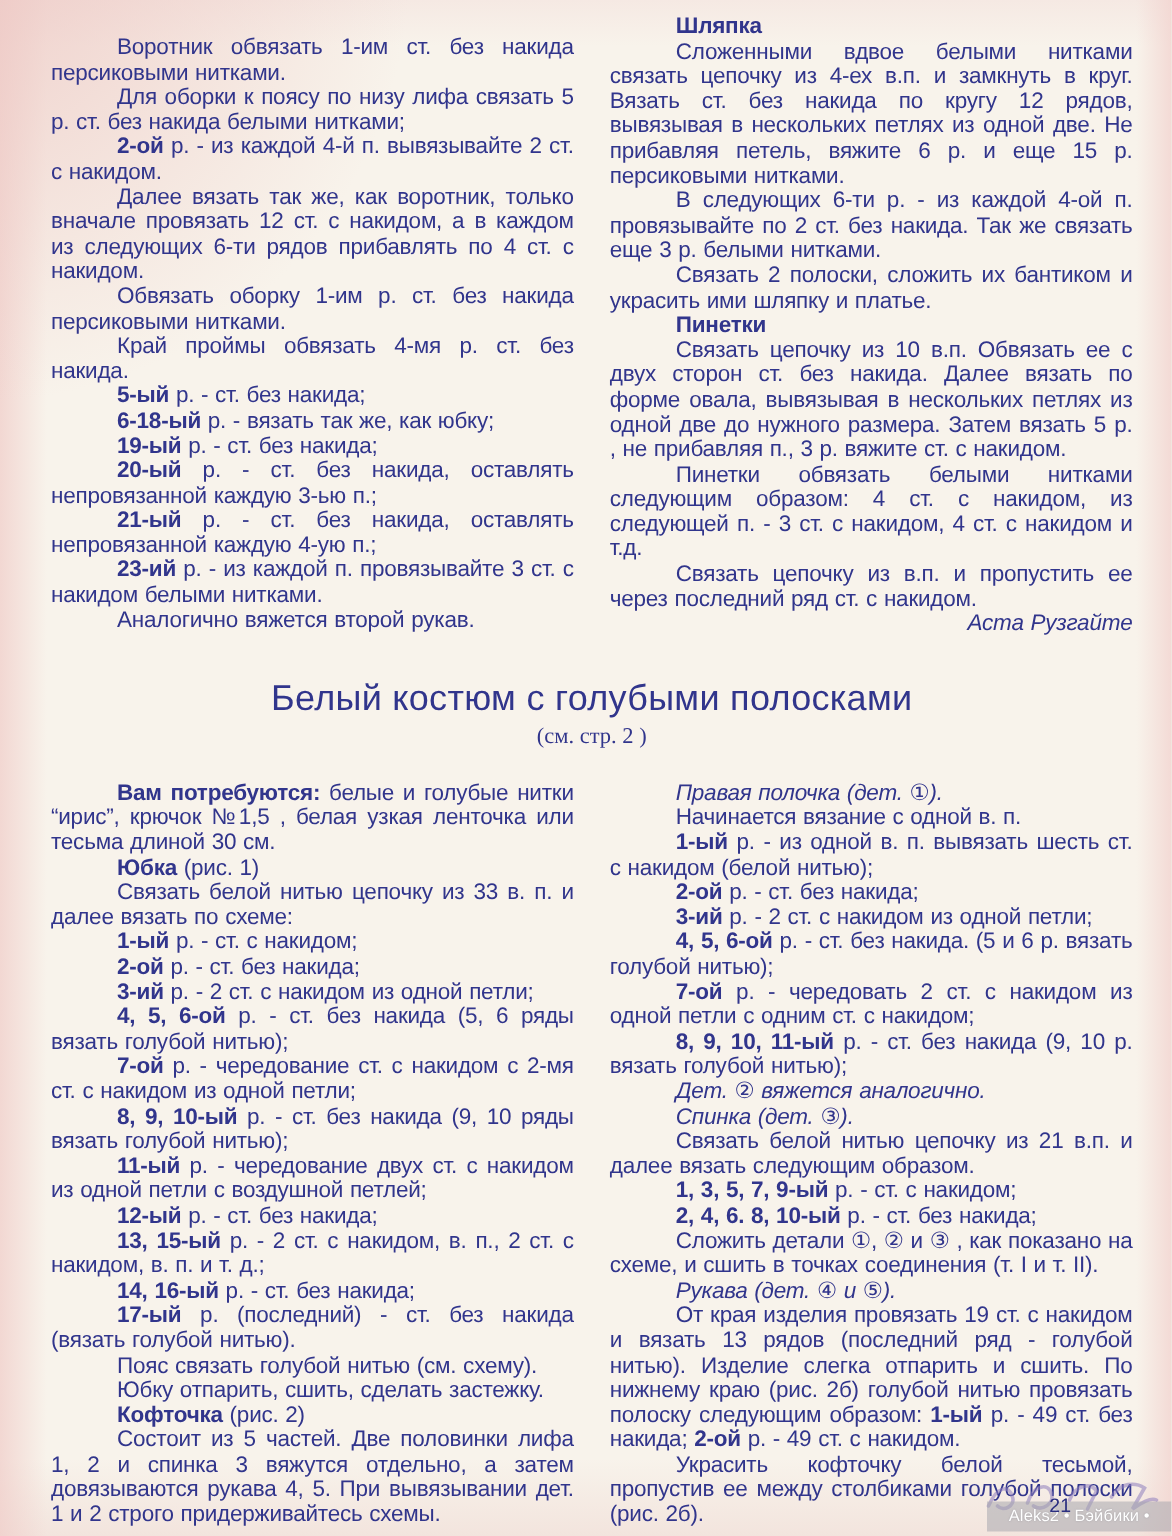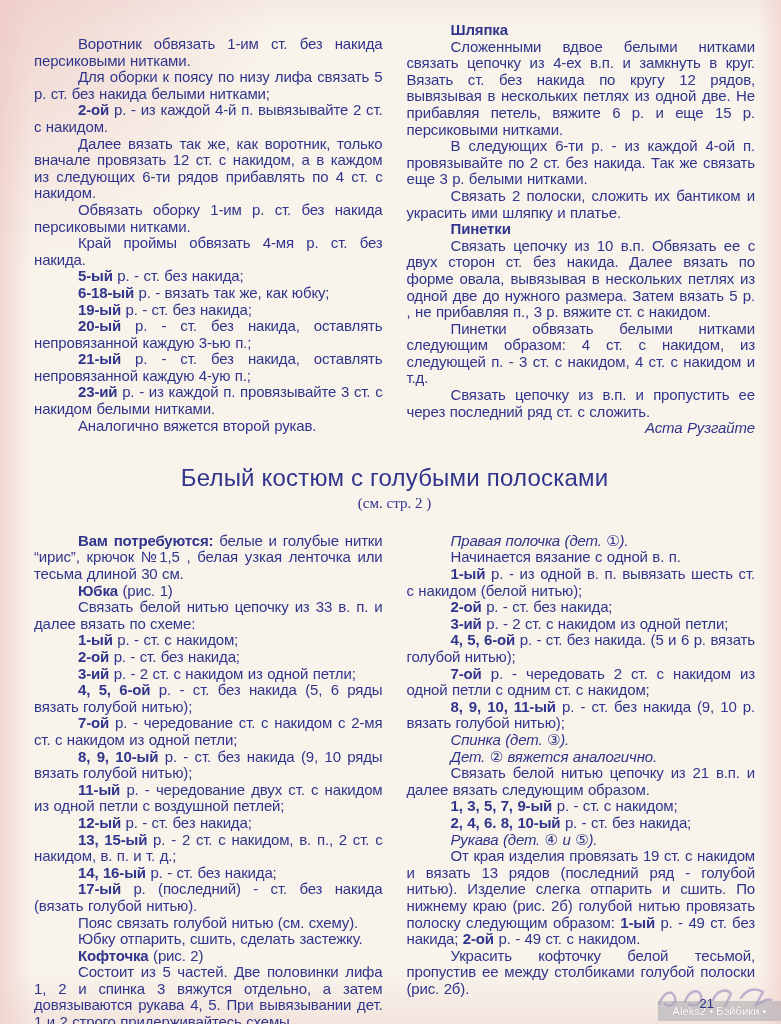--- a/index.html
+++ b/index.html
@@ -11,21 +11,21 @@
     font-family:"Liberation Sans","DejaVu Sans",sans-serif;
     color:#31358c;
     background:
       radial-gradient(circle at -2% -2%, rgba(238,202,198,0.85) 0%, rgba(238,202,198,0) 22%),
       linear-gradient(90deg, rgba(240,206,202,0.75) 0%, rgba(240,206,202,0) 4%),
       linear-gradient(270deg, rgba(242,212,208,0.8) 0%, rgba(242,212,208,0) 3%),
       linear-gradient(0deg, rgba(238,216,210,0.55) 0%, rgba(238,216,210,0) 5%),
       linear-gradient(180deg, rgba(240,214,212,0.35) 0%, rgba(240,214,212,0) 3%),
       #f8f3eb;
   }
-  .content { position:absolute; inset:0; padding:22px 26px 0 34px; box-sizing:border-box; }
+  .content { position:absolute; inset:0; padding:10px 26px 0 34px; box-sizing:border-box; }
   .cols { display:flex; gap:24px; }
   .col { flex:1; min-width:0; }
   .col-offset { padding-top:14px; }
   p.para {
     margin:0;
     font-size:15px;
     line-height:16.6px;
     text-align:justify;
     text-indent:44px;
     letter-spacing:-0.15px;
@@ -86,21 +86,21 @@
           <p class="para"><span>Аналогично вяжется второй рукав.</span></p>
         </div>
       <div class="col">
           <p class="para"><span class="b">Шляпка</span></p>
           <p class="para"><span>Сложенными вдвое белыми нитками связать цепочку из 4-ех в.п. и замкнуть в круг. Вязать ст. без накида по кругу 12 рядов, вывязывая в нескольких петлях из одной две. Не прибавляя петель, вяжите 6 р. и еще 15 р. персиковыми нитками.</span></p>
           <p class="para"><span>В следующих 6-ти р. - из каждой 4-ой п. провязывайте по 2 ст. без накида. Так же связать еще 3 р. белыми нитками.</span></p>
           <p class="para"><span>Связать 2 полоски, сложить их бантиком и украсить ими шляпку и платье.</span></p>
           <p class="para"><span class="b">Пинетки</span></p>
           <p class="para"><span>Связать цепочку из 10 в.п. Обвязать ее с двух сторон ст. без накида. Далее вязать по форме овала, вывязывая в нескольких петлях из одной две до нужного размера. Затем вязать 5 р. , не прибавляя п., 3 р. вяжите ст. с накидом.</span></p>
           <p class="para"><span>Пинетки обвязать белыми нитками следующим образом: 4 ст. с накидом, из следующей п. - 3 ст. с накидом, 4 ст. с накидом и т.д.</span></p>
-          <p class="para"><span>Связать цепочку из в.п. и пропустить ее через последний ряд ст. с сложить.</span></p>
+          <p class="para"><span>Связать цепочку из в.п. и пропустить ее через последний ряд ст. с накидом.</span></p>
           <p class="para align-right"><span class="i">Аста Рузгайте</span></p>
         </div>
     </div>
 
     <div class="title-block">
       <h1 class="doc-title">Белый костюм с голубыми полосками</h1>
       <div class="doc-subtitle">(см. стр. 2 )</div>
     </div>
 
     <div class="cols bottom-section">
@@ -126,25 +126,26 @@
         </div>
       <div class="col">
           <p class="para"><span class="i">Правая полочка (дет. ①).</span></p>
           <p class="para"><span>Начинается вязание с одной в. п.</span></p>
           <p class="para"><span class="b">1-ый</span><span> р. - из одной в. п. вывязать шесть ст. с накидом (белой нитью);</span></p>
           <p class="para"><span class="b">2-ой</span><span> р. - ст. без накида;</span></p>
           <p class="para"><span class="b">3-ий</span><span> р. - 2 ст. с накидом из одной петли;</span></p>
           <p class="para"><span class="b">4, 5, 6-ой</span><span> р. - ст. без накида. (5 и 6 р. вязать голубой нитью);</span></p>
           <p class="para"><span class="b">7-ой</span><span> р. - чередовать 2 ст. с накидом из одной петли с одним ст. с накидом;</span></p>
           <p class="para"><span class="b">8, 9, 10, 11-ый</span><span> р. - ст. без накида (9, 10 р. вязать голубой нитью);</span></p>
+          <p class="para"><span class="i">Дет. ② вяжется аналогично.</span></p>
           <p class="para"><span class="i">Спинка (дет. ③).</span></p>
-          <p class="para"><span class="i">Дет. ② вяжется аналогично.</span></p>
           <p class="para"><span>Связать белой нитью цепочку из 21 в.п. и далее вязать следующим образом.</span></p>
           <p class="para"><span class="b">1, 3, 5, 7, 9-ый</span><span> р. - ст. с накидом;</span></p>
           <p class="para"><span class="b">2, 4, 6. 8, 10-ый</span><span> р. - ст. без накида;</span></p>
+          <p class="para"><span>Сложить детали ①, ② и ③ , как показано на схеме, и сшить в точках соединения (т. I и т. II).</span></p>
           <p class="para"><span class="i">Рукава (дет. ④ и ⑤).</span></p>
           <p class="para"><span>От края изделия провязать 19 ст. с накидом и вязать 13 рядов (последний ряд - голубой нитью). Изделие слегка отпарить и сшить. По нижнему краю (рис. 2б) голубой нитью провязать полоску следующим образом: </span><span class="b">1-ый</span><span> р. - 49 ст. без накида; </span><span class="b">2-ой</span><span> р. - 49 ст. с накидом.</span></p>
           <p class="para"><span>Украсить кофточку белой тесьмой, пропустив ее между столбиками голубой полоски (рис. 2б).</span></p>
         </div>
     </div>
 
   </div>
 
   <svg class="scribble" viewBox="0 0 118 28" xmlns="http://www.w3.org/2000/svg">
     <path d="M4 20 C 10 6, 18 6, 20 14 C 22 20, 14 24, 10 20 M 30 18 C 34 6, 44 4, 46 12 C 48 18, 40 24, 34 20 M 58 16 C 62 6, 72 4, 76 10 L 70 22 M 86 14 C 92 4, 102 4, 108 8 L 100 22 C 106 18, 112 14, 116 16" fill="none" stroke="#8f7fbe" stroke-width="2.4" stroke-linecap="round"></path>

